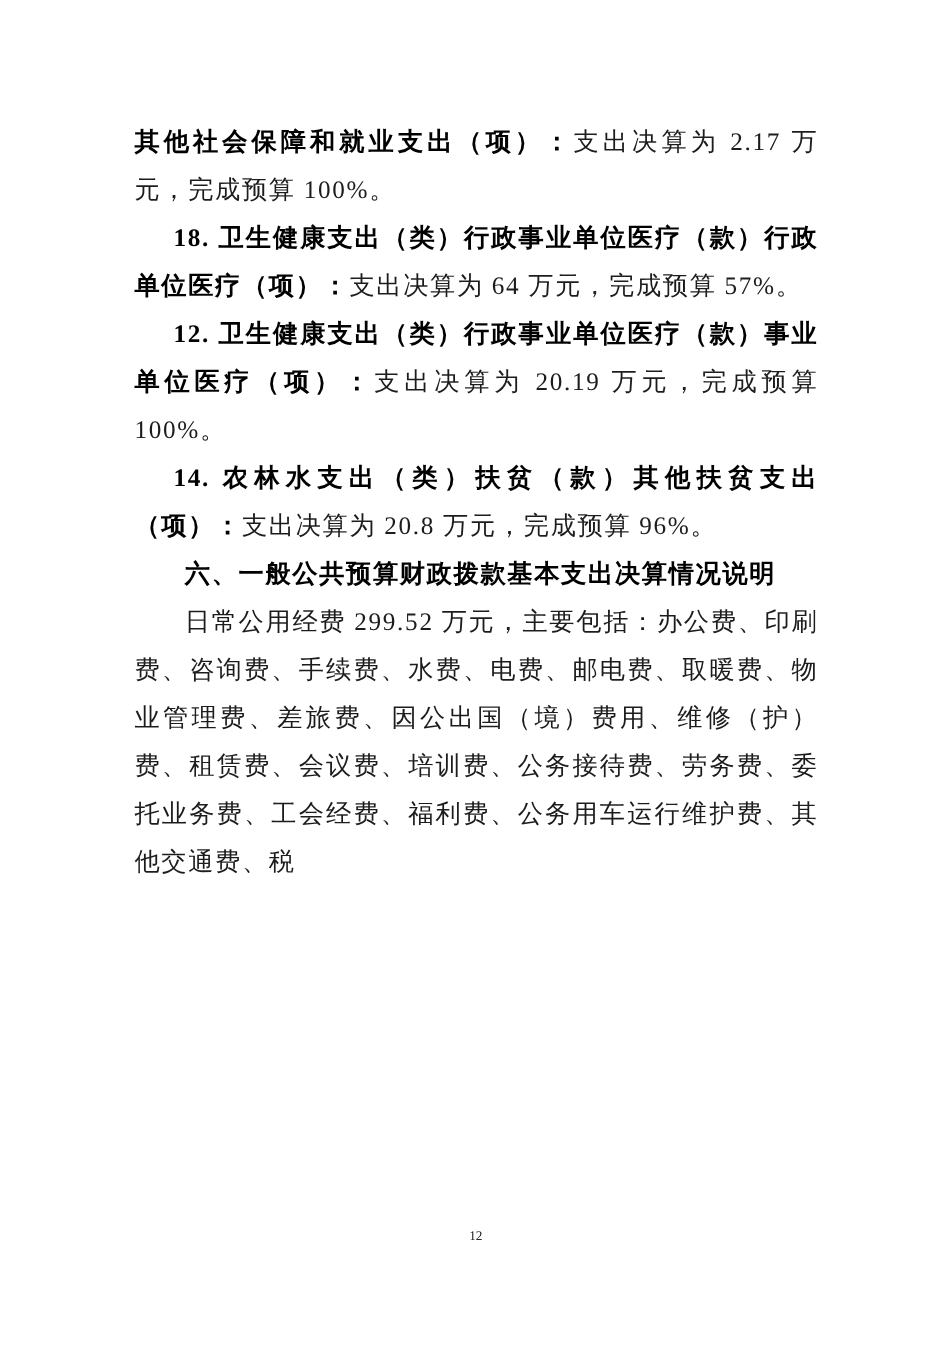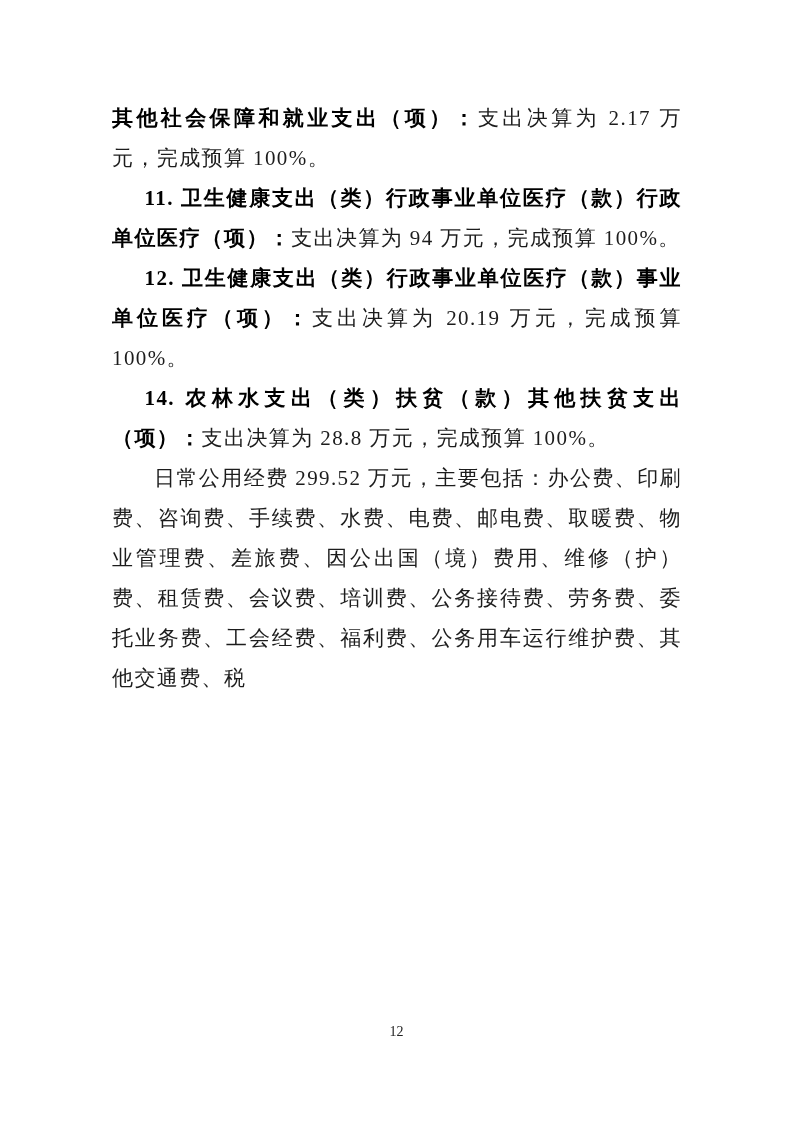--- a/index.html
+++ b/index.html
@@ -41,40 +41,41 @@
   .b {
     font-weight: bold;
     color: #000000;
   }
   .footer {
     position: absolute;
     left: 0;
     top: 1024px;
     width: 100%;
     text-align: center;
-    font-size: 14px;
+    font-size: 11px;
     letter-spacing: 0;
     color: #222222;
   }
 </style>
 </head>
 <body>
 
 <div class="page">
   <div class="content">
 
     <p class="no-indent"><span class="b">其他社会保障和就业支出（项）：</span><span>支出决算为 2.17 万元，完成预算 100%。</span></p>
 
-    <p class="num-item"><span class="b">11. 卫生健康支出（类）行政事业单位医疗（款）行政单位医疗（项）：</span><span>支出决算为 94 万元，完成预算 100%。</span></p>
+    <p class="num-item"><span class="b">18. 卫生健康支出（类）行政事业单位医疗（款）行政单位医疗（项）：</span><span>支出决算为 64 万元，完成预算 57%。</span></p>
 
     <p class="num-item"><span class="b">12. 卫生健康支出（类）行政事业单位医疗（款）事业单位医疗（项）：</span><span>支出决算为 20.19 万元，完成预算 100%。</span></p>
 
 
-    <p class="num-item"><span class="b">14. 农林水支出（类）扶贫（款）其他扶贫支出（项）：</span><span>支出决算为 28.8 万元，完成预算 100%。</span></p>
+    <p class="num-item"><span class="b">14. 农林水支出（类）扶贫（款）其他扶贫支出（项）：</span><span>支出决算为 20.8 万元，完成预算 96%。</span></p>
 
+    <p><span class="b">六、一般公共预算财政拨款基本支出决算情况说明</span></p>
 
 
 
     <p><span>日常公用经费 299.52 万元，主要包括：办公费、印刷费、咨询费、手续费、水费、电费、邮电费、取暖费、物业管理费、差旅费、因公出国（境）费用、维修（护）费、租赁费、会议费、培训费、公务接待费、劳务费、委托业务费、工会经费、福利费、公务用车运行维护费、其他交通费、税</span></p>
 
   </div>
 
   <div class="footer">
     <span>12</span>
   </div>

